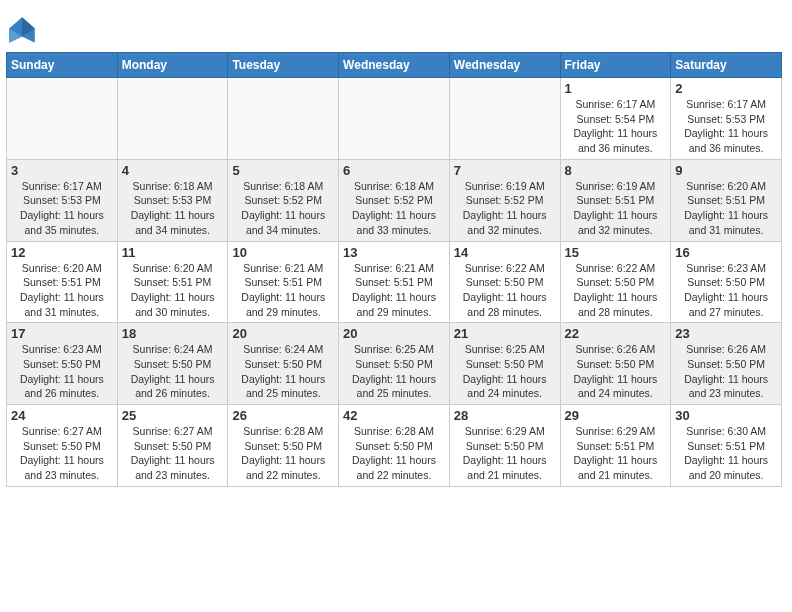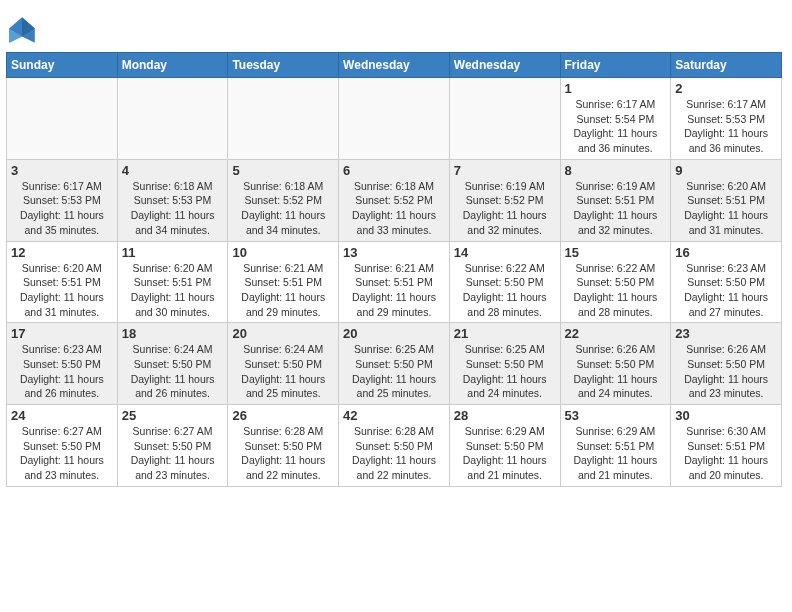--- a/index.html
+++ b/index.html
@@ -344,21 +344,21 @@
 and 22 minutes.</div>
           </td>
           <td>
             <span class="day-num">28</span>
             <div class="day-info" style="white-space: pre-line;">Sunrise: 6:29 AM
 Sunset: 5:50 PM
 Daylight: 11 hours
 and 21 minutes.</div>
           </td>
           <td>
-            <span class="day-num">53</span>
+            <span class="day-num">29</span>
             <div class="day-info" style="white-space: pre-line;">Sunrise: 6:29 AM
 Sunset: 5:51 PM
 Daylight: 11 hours
 and 21 minutes.</div>
           </td>
           <td>
             <span class="day-num">30</span>
             <div class="day-info" style="white-space: pre-line;">Sunrise: 6:30 AM
 Sunset: 5:51 PM
 Daylight: 11 hours

